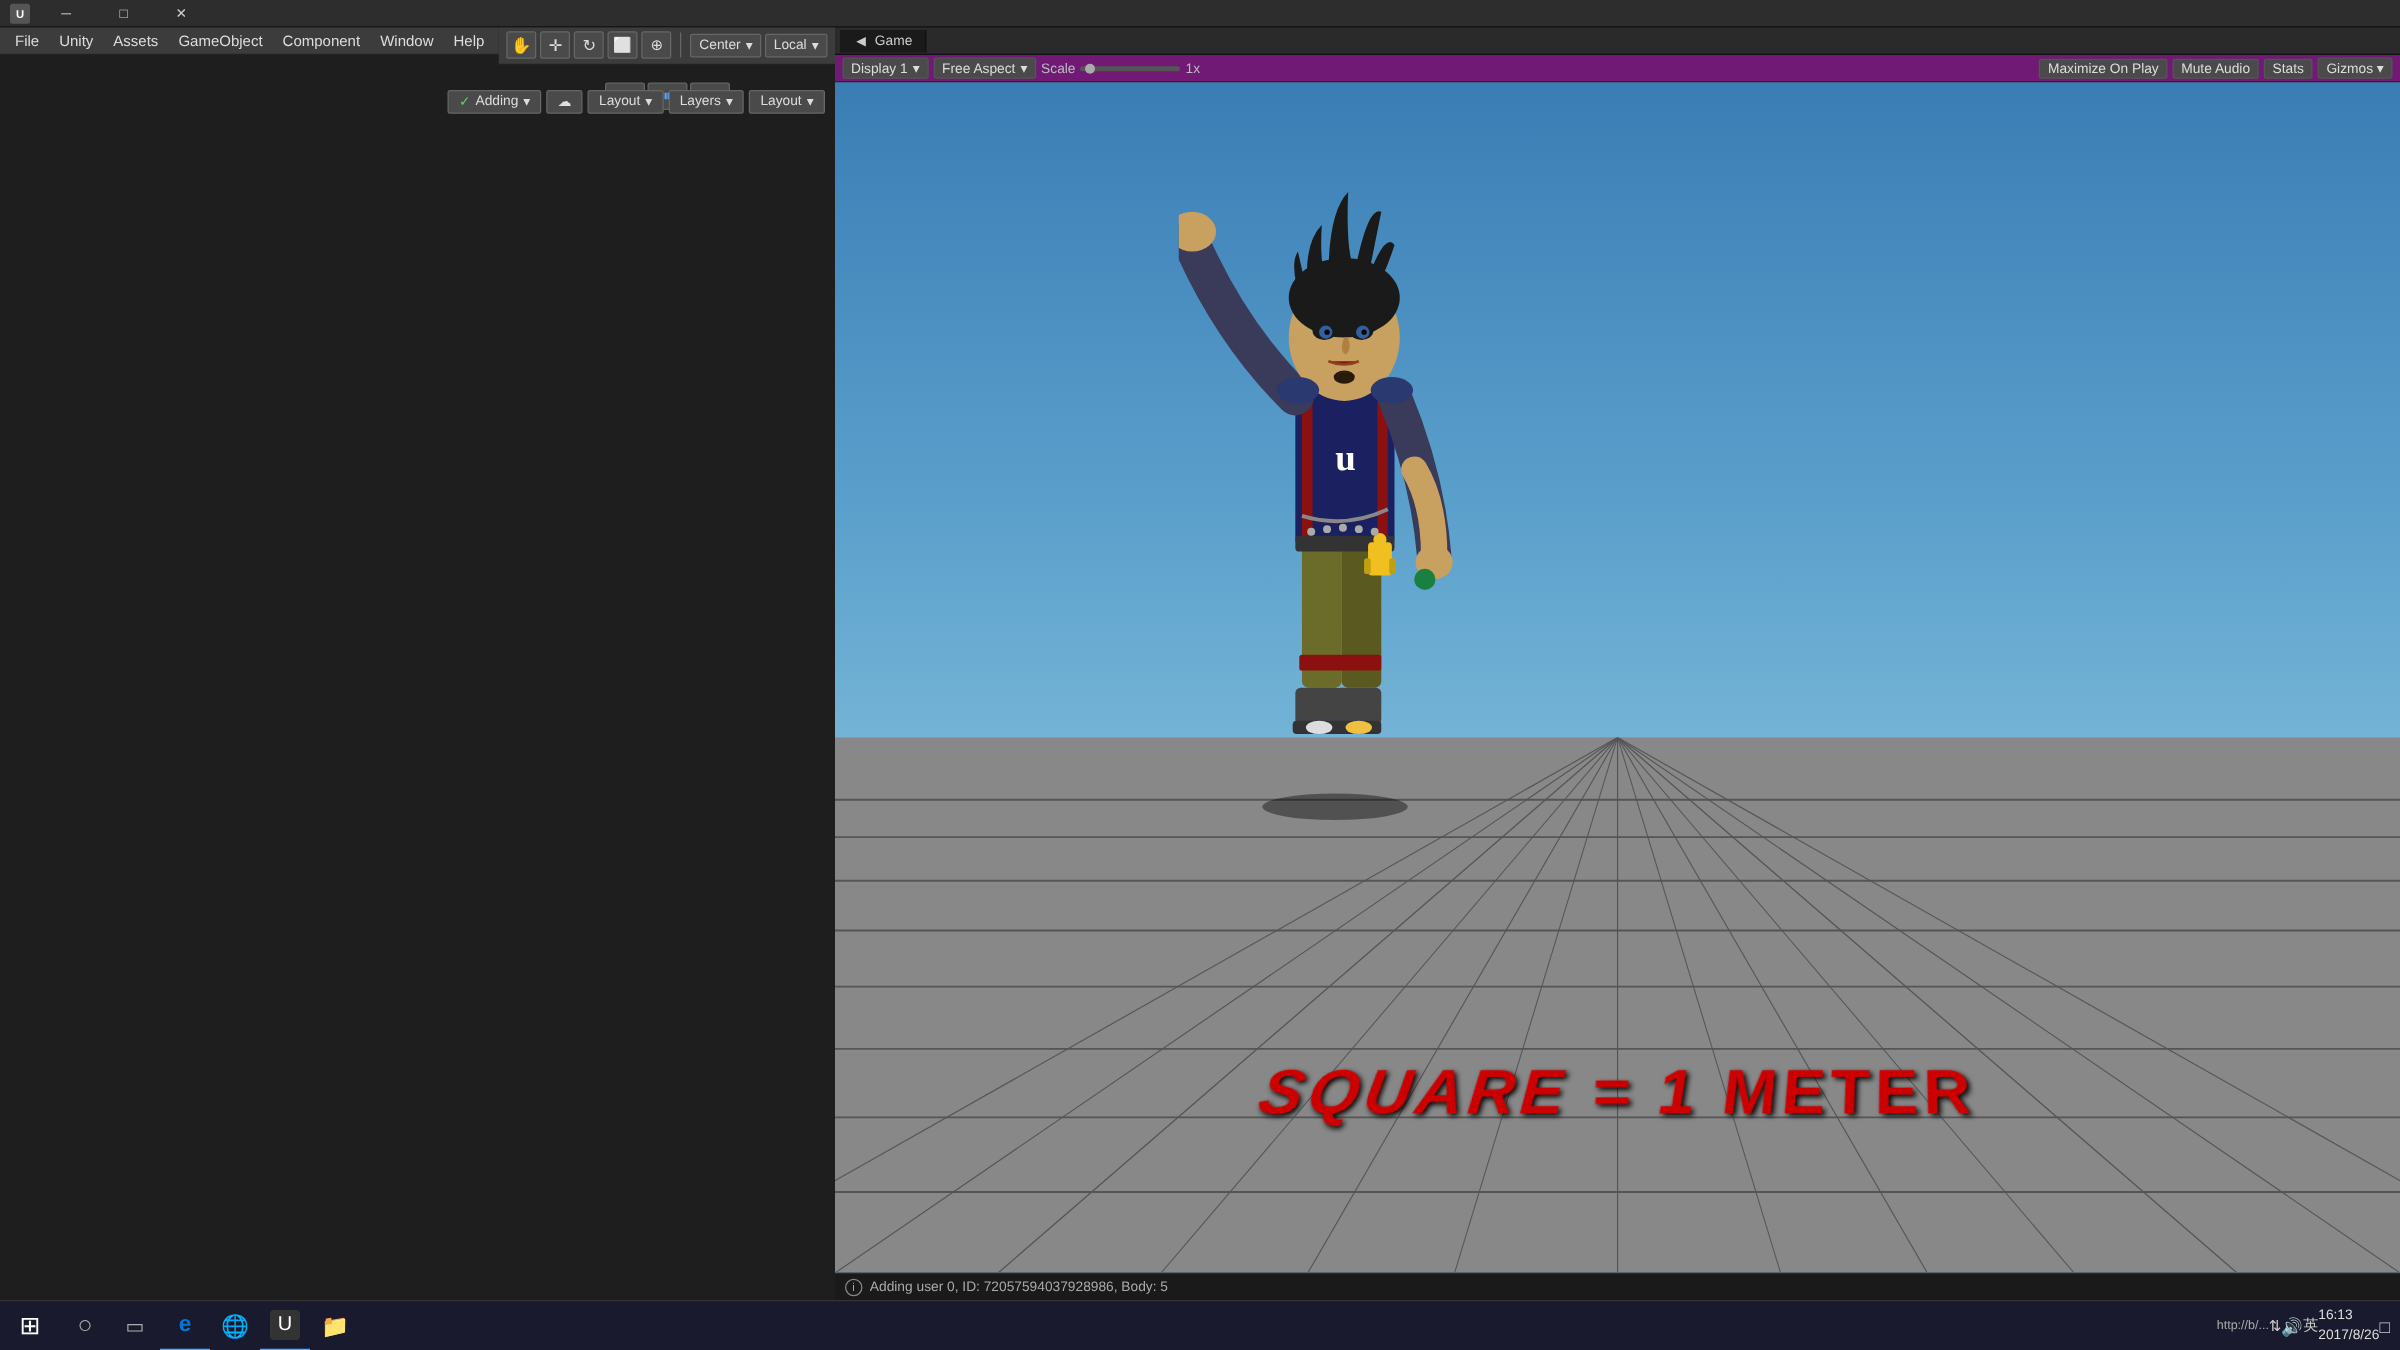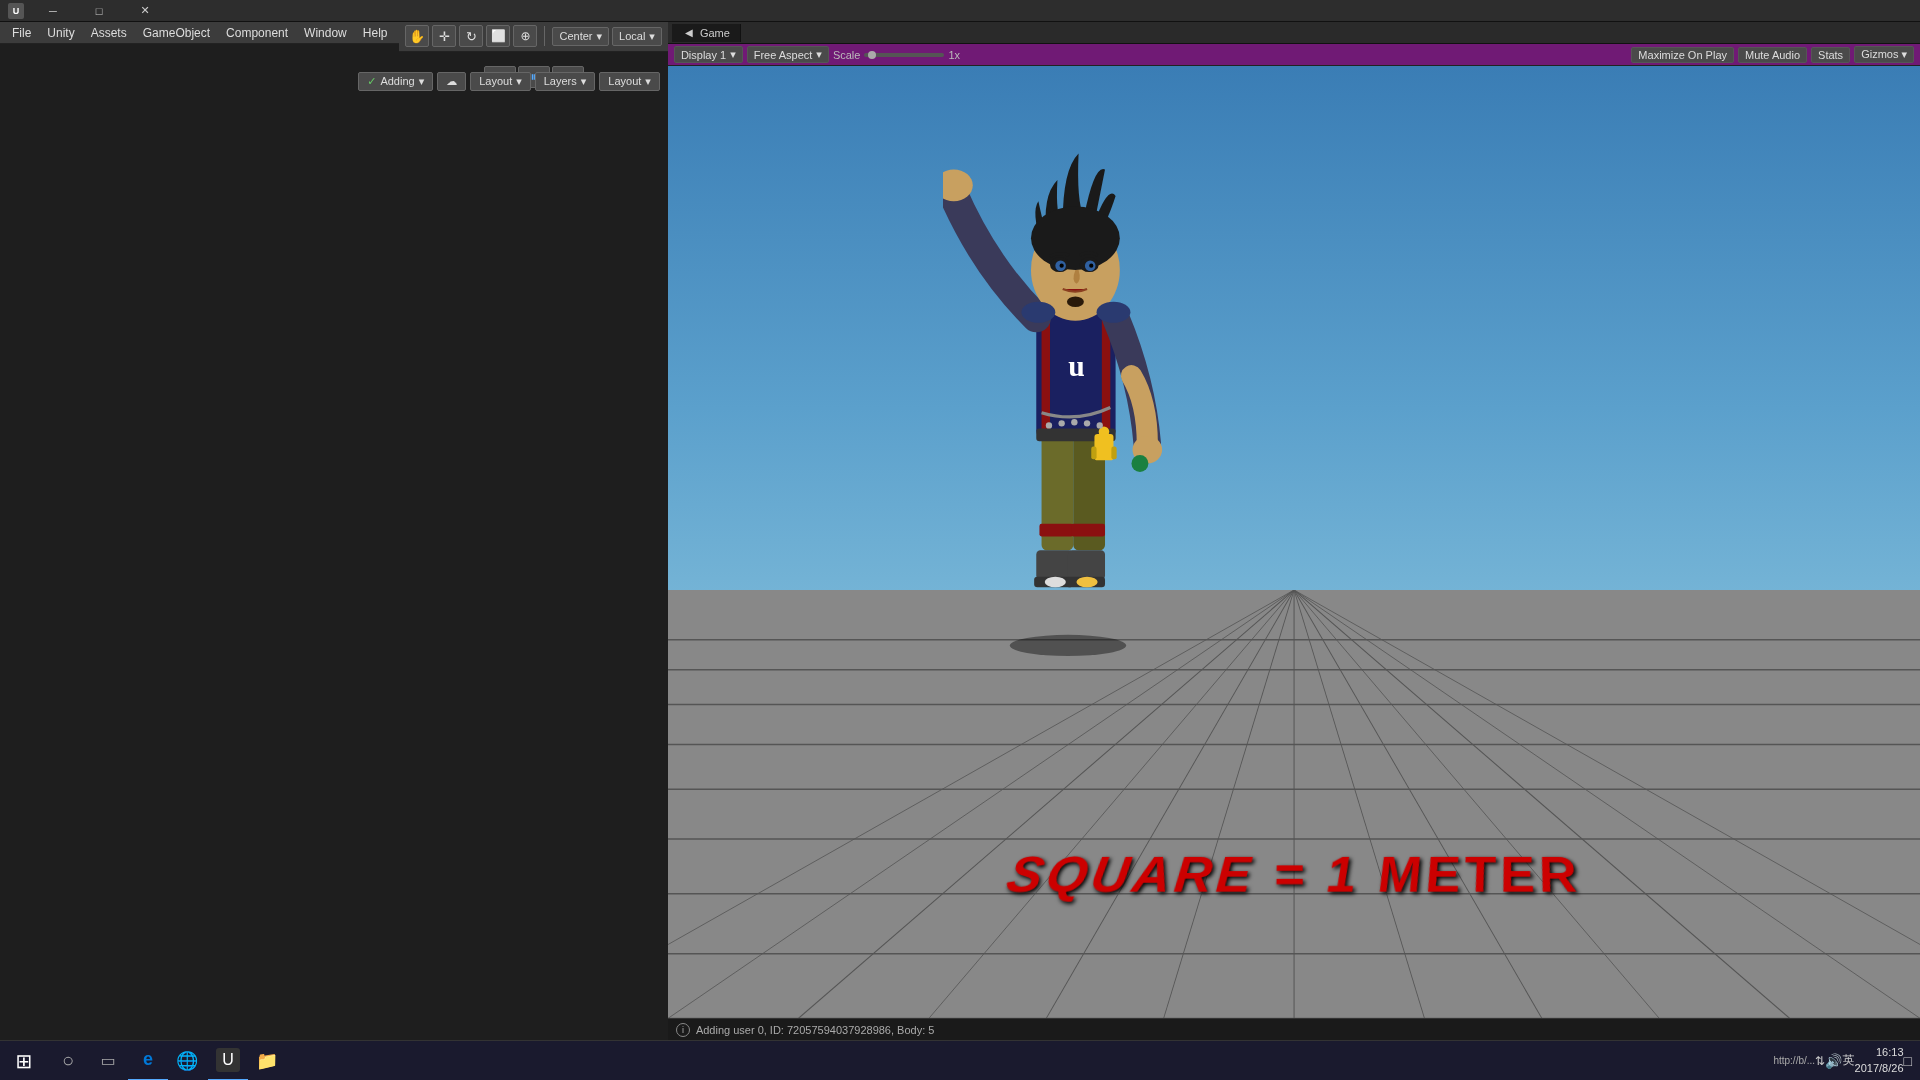--- a/index.html
+++ b/index.html
@@ -320,21 +320,20 @@
     .taskbar-icon {
       width: 40px; height: 40px;
       display: flex; align-items: center; justify-content: center;
       cursor: pointer;
       font-size: 18px;
     }
     #taskbar-spacer { flex: 1; }
     #taskbar-clock {
       font-size: 11px;
       color: #ddd;
-      text-align: right;
       line-height: 1.4;
     }
     #taskbar-systray {
       display: flex;
       align-items: center;
       gap: 4px;
       font-size: 12px;
       color: #ccc;
     }
 

